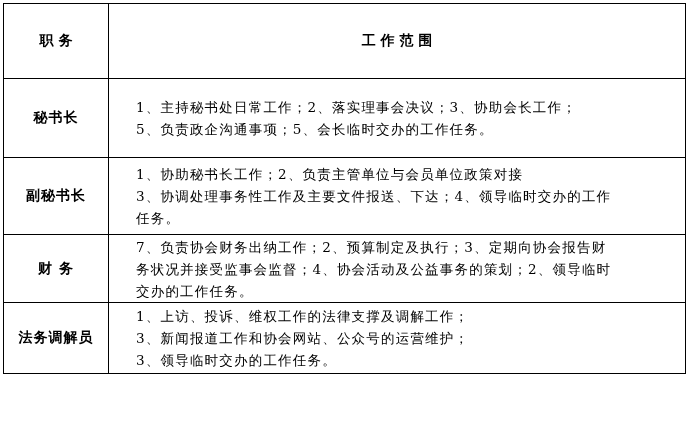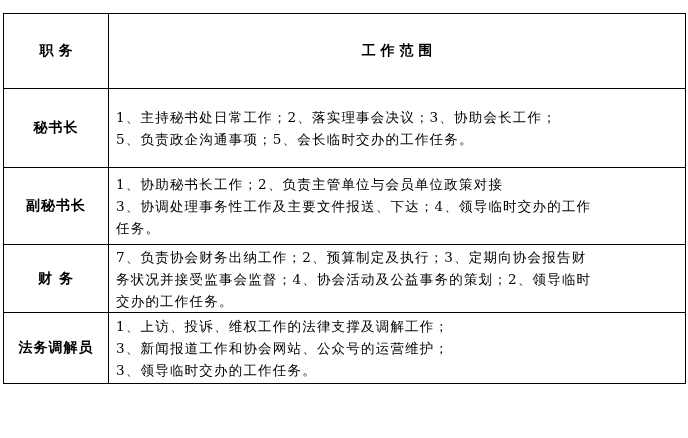--- a/index.html
+++ b/index.html
@@ -11,21 +11,21 @@
       width: 688px;
       height: 438px;
       position: relative;
       overflow: hidden;
       font-family: "DejaVu Serif", "Liberation Serif", serif;
       color: #000000;
     }
     table.duty-table {
       position: absolute;
       left: 3px;
-      top: 13px;
+      top: 3px;
       width: 682px;
       border-collapse: collapse;
       table-layout: fixed;
     }
     table.duty-table td, table.duty-table th {
       border: 1.5px solid #000000;
       padding: 0;
       vertical-align: middle;
     }
     col.c-role { width: 105px; }
@@ -53,20 +53,21 @@
       font-size: 13.5px;
       line-height: 22px;
       padding-left: 7px !important;
       padding-right: 4px !important;
       text-align: justify;
       letter-spacing: 1.2px;
     }
     .scope .line {
       display: block;
       white-space: nowrap;
+      margin-left: 20px;
     }
   </style>
 </head>
 <body>
 
 <table class="duty-table">
   <colgroup>
     <col class="c-role">
     <col class="c-scope">
   </colgroup>

